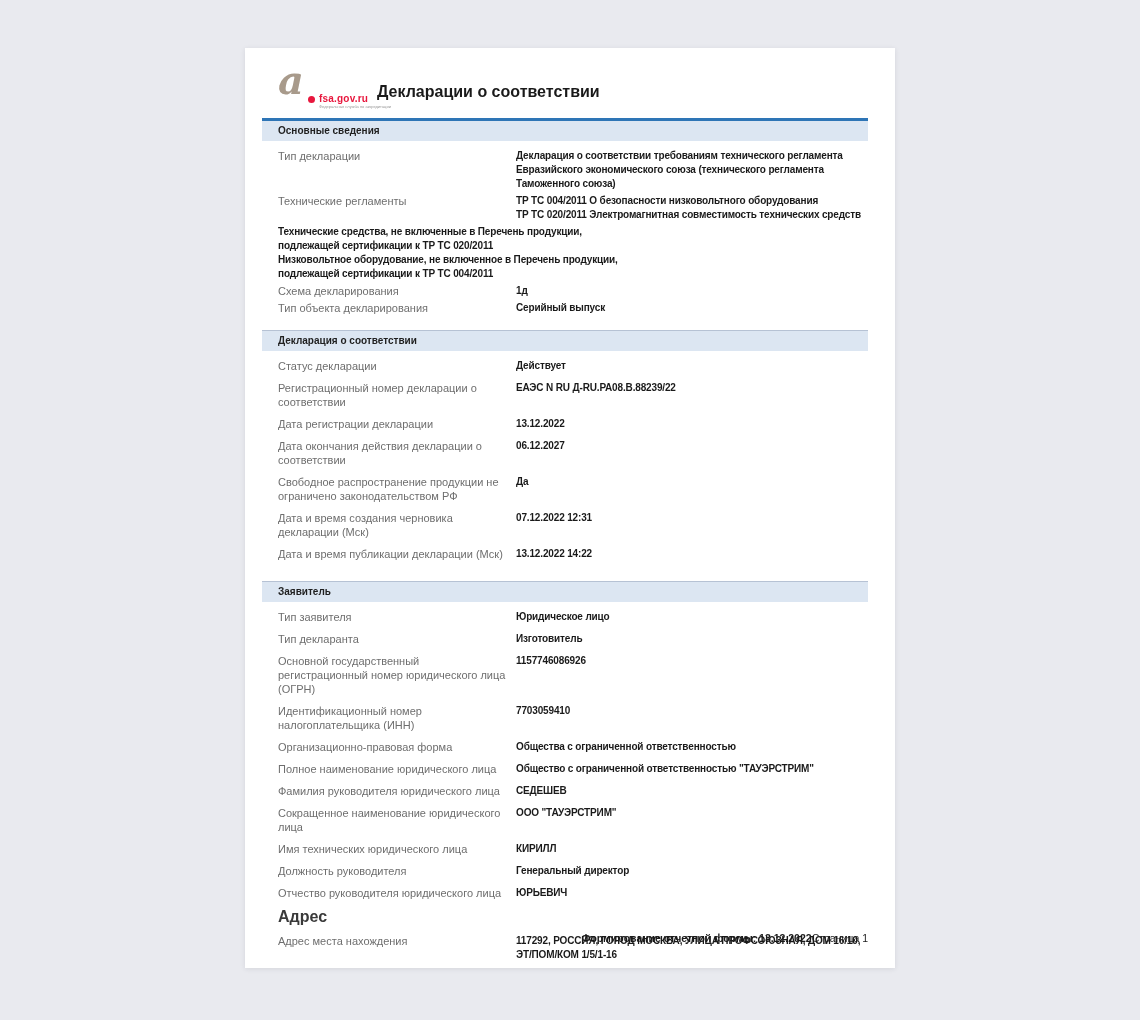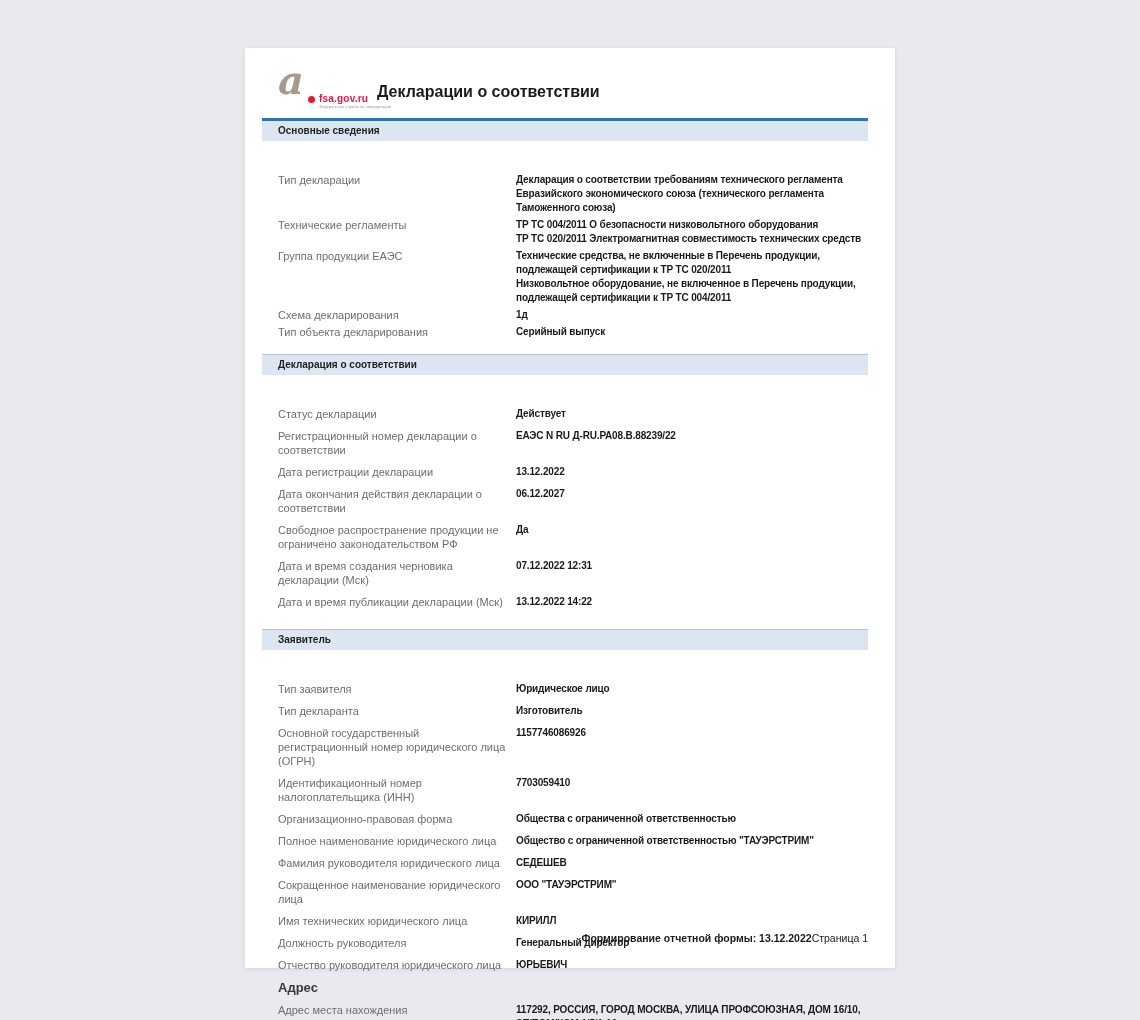--- a/index.html
+++ b/index.html
@@ -46,35 +46,35 @@
   
   #sections { margin:0 27px 0 17px; }
   .section-header {
     background:#dce6f2;
     padding:4px 0 5px 16px;
     font-size:10px; font-weight:700; color:#1f1f1f;
     margin-top:11px;
   }
   .section-header.first { border-top:3px solid #2e75b6; margin-top:0; }
   .section-header.thin  { border-top:1px solid #b6c2d4; }
-  .section-body { padding:8px 0 1px 16px;margin-top:24px; }
+  .section-body { padding:8px 0 1px 16px; }
   .row { display:flex; margin-bottom:8px; }
   .section-body.tight .row { margin-bottom:3px; }
   .row .label {
     flex:none; width:234px; padding-right:4px;
     font-size:11px; color:#6e6e6e; line-height:14px;
   }
   .row .value {
     width:358px;
     font-size:10px; font-weight:700; color:#1a1a1a;
     line-height:14px; letter-spacing:-0.15px;
     white-space:pre-line;
   }
   .subheader {
-    font-size:13px; font-weight:700; color:#3a3a3a;
+    font-size:16px; font-weight:700; color:#3a3a3a;
     margin:4px 0 8px 0;
   }
   
   .doc-footer {
     position:absolute; left:17px; right:27px; bottom:24px;
     display:flex; justify-content:flex-end;
     font-size:10.5px; color:#1a1a1a;
   }
   .doc-footer .left { font-weight:700; }
   .doc-footer .right { font-weight:400; }
@@ -102,21 +102,20 @@
           <div class="value">Декларация о соответствии требованиям технического регламента
 Евразийского экономического союза (технического регламента
 Таможенного союза)</div>
         </div>
         <div class="row">
           <div class="label">Технические регламенты</div>
           <div class="value">ТР ТС 004/2011 О безопасности низковольтного оборудования
 ТР ТС 020/2011 Электромагнитная совместимость технических средств</div>
         </div>
         <div class="row">
-          <div class="label">Группа продукции ЕАЭС</div>
           <div class="value">Технические средства, не включенные в Перечень продукции,
 подлежащей сертификации к ТР ТС 020/2011
 Низковольтное оборудование, не включенное в Перечень продукции,
 подлежащей сертификации к ТР ТС 004/2011</div>
         </div>
         <div class="row">
           <div class="label">Схема декларирования</div>
           <div class="value">1д</div>
         </div>
         <div class="row">

